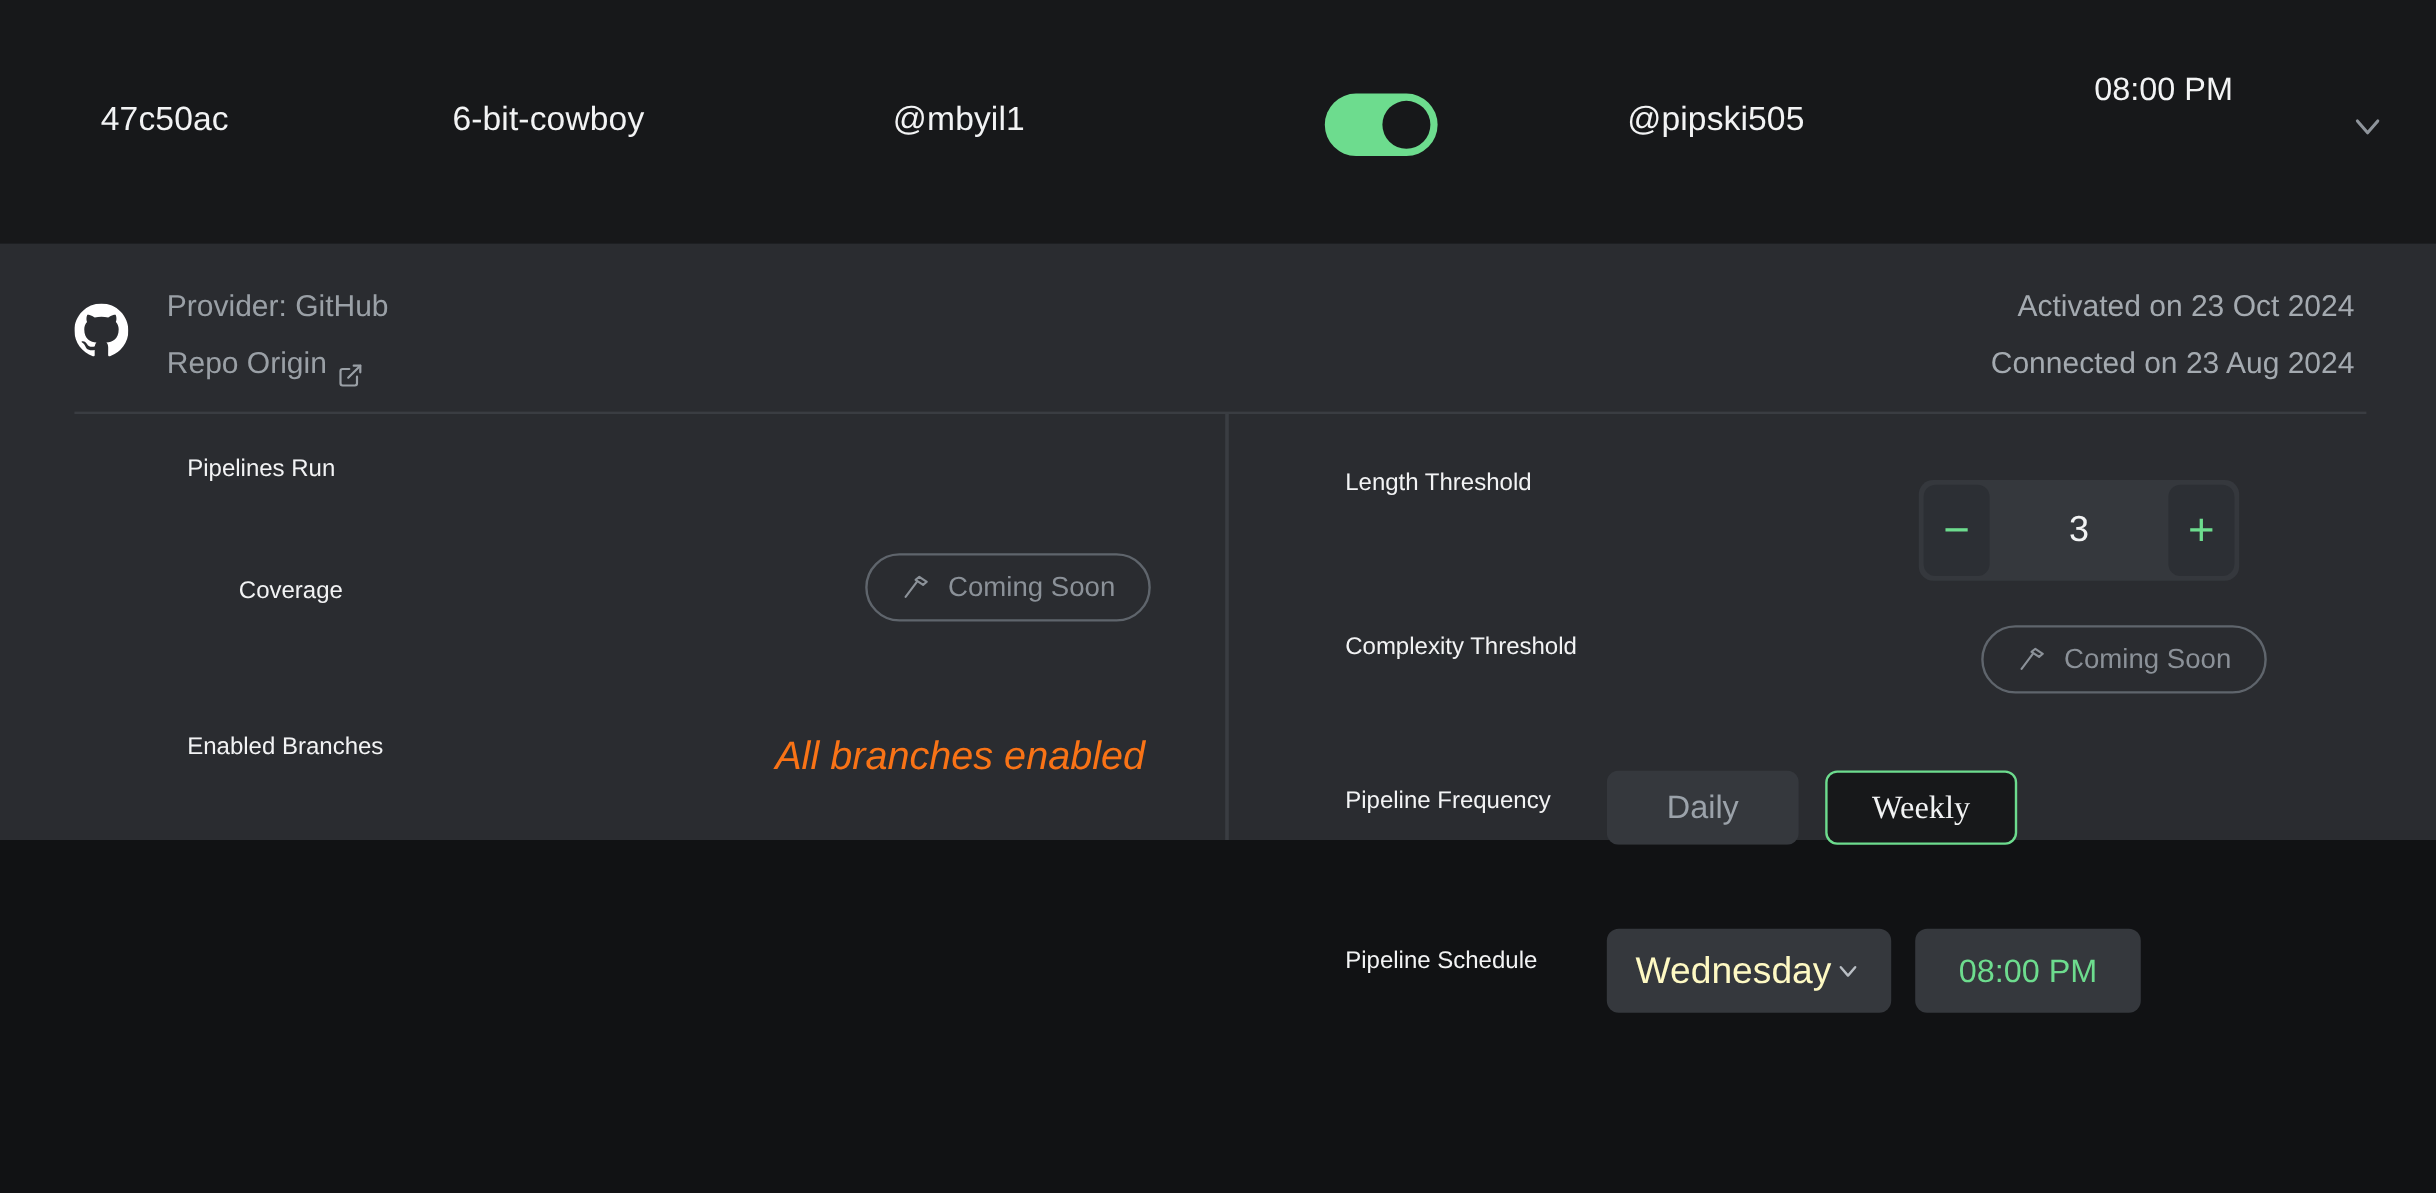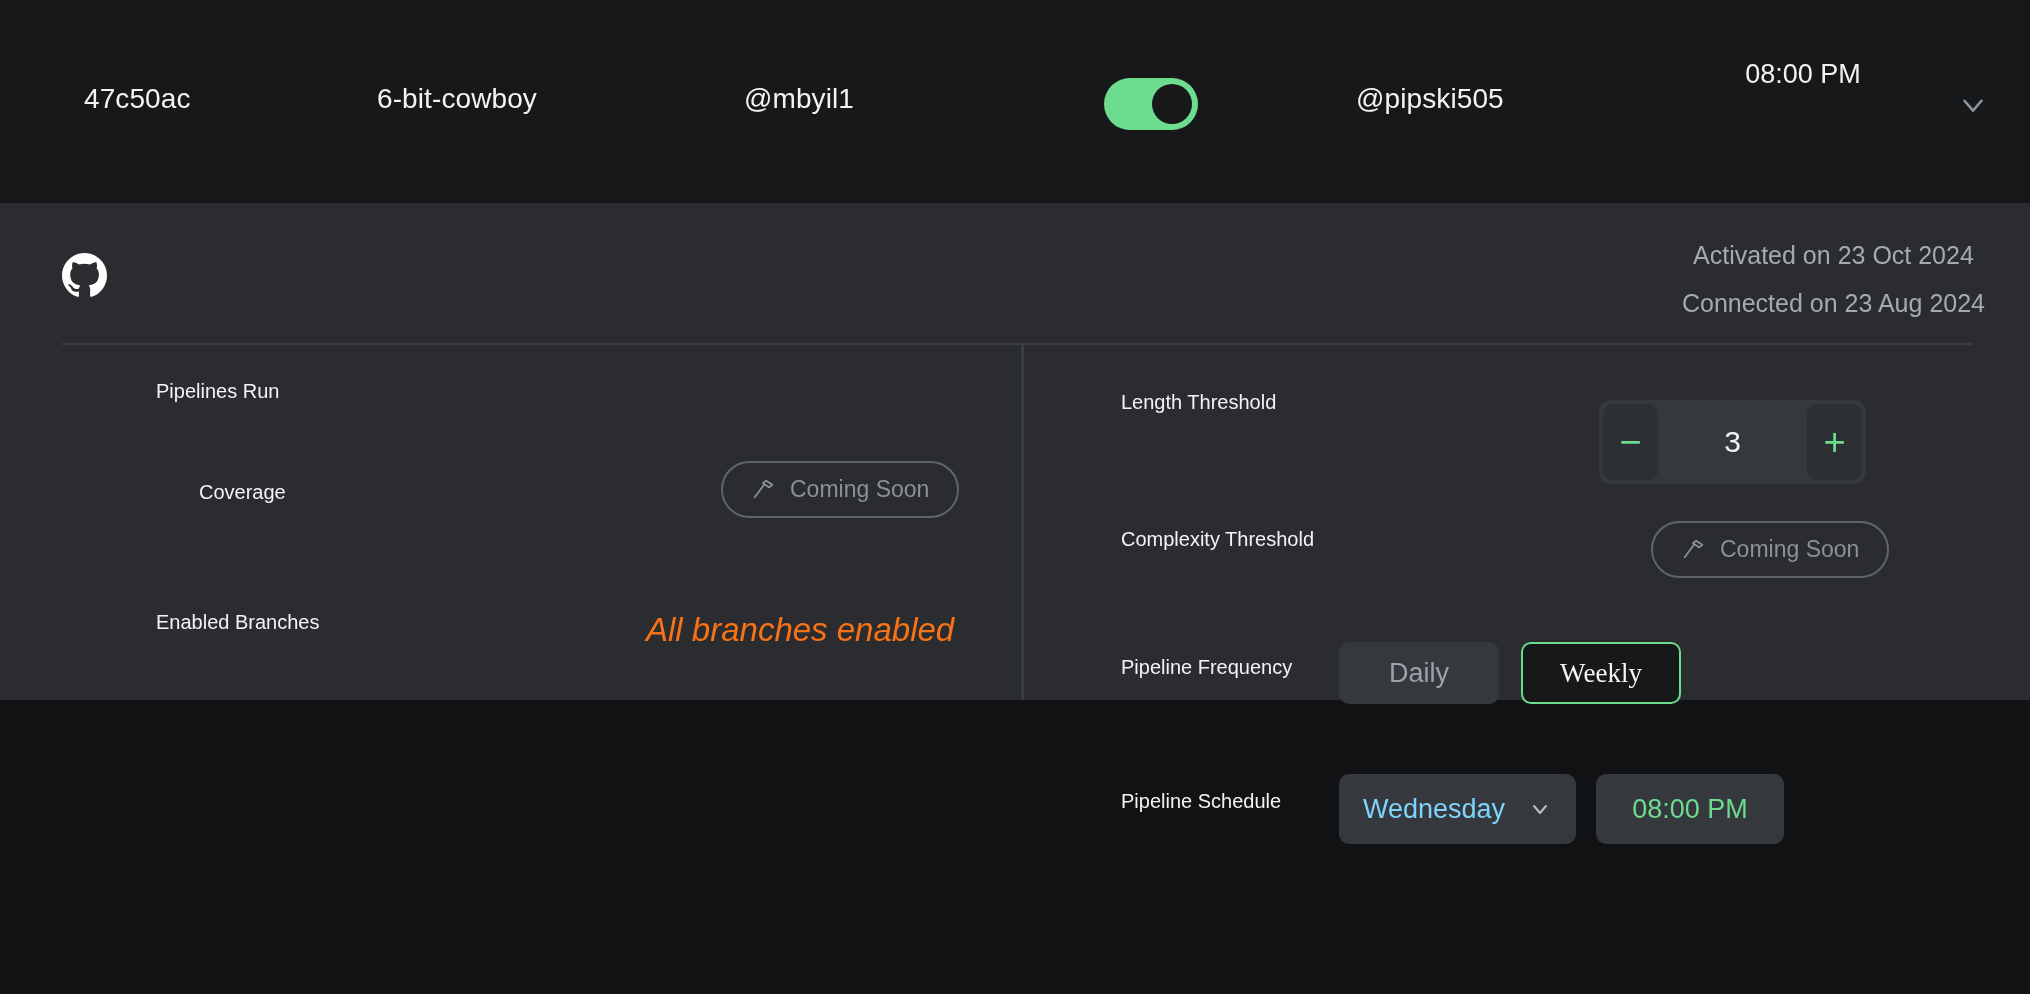--- a/index.html
+++ b/index.html
@@ -113,23 +113,23 @@
   }
   .repo-origin-row {
     display: flex;
     align-items: center;
     gap: 9px;
   }
   .ext-link-icon { width: 22px; height: 22px; display:inline-block; }
 
   .prov-right {
     position: absolute;
-    right: 45px;
+    right: 68px;
     top: 28px;
-    text-align: center;
+    text-align: right;
   }
   .prov-right .prov-line { color: #a4aab0; }
 
   .hdivider {
     position: absolute;
     left: 62px;
     right: 58px;
     bottom: 0;
     height: 2px;
     background: #3a3d42;
@@ -279,22 +279,22 @@
     height: 70px;
     background: #35383d;
     border-radius: 10px;
     display: flex;
     align-items: center;
     justify-content: space-between;
     padding: 0 24px;
     box-sizing: border-box;
   }
   .sched-select .sel-val {
-    color: #7dd3fc;
-    font-size: 27px;
+    color: #fef9c3;
+    font-size: 31px;
   }
   .chevron-small { width: 24px; height: 24px; display: block; }
 
   .sched-time {
     min-width: 188px;
     height: 70px;
     background: #35383d;
     border-radius: 10px;
     display: flex;
     align-items: center;
@@ -340,20 +340,33 @@
         <path d="M8 0C3.58 0 0 3.58 0 8c0 3.54 2.29 6.53 5.47 7.59.4.07.55-.17.55-.38
         0-.19-.01-.82-.01-1.49-2.01.37-2.53-.49-2.69-.94-.09-.23-.48-.94-.82-1.13-.28-.15-.68-.52-.01-.53.63-.01
         1.08.58 1.23.82.72 1.21 1.87.87 2.33.66.07-.52.28-.87.51-1.07-1.78-.2-3.64-.89-3.64-3.95
         0-.87.31-1.59.82-2.15-.08-.2-.36-1.02.08-2.12 0 0 .67-.21 2.2.82a7.42 7.42 0 0 1 2-.27c.68 0
         1.36.09 2 .27 1.53-1.04 2.2-.82 2.2-.82.44 1.1.16 1.92.08 2.12.51.56.82 1.27.82 2.15 0
         3.07-1.87 3.75-3.65 3.95.29.25.54.73.54 1.48 0 1.07-.01 1.93-.01 2.2 0 .21.15.46.55.38A8.012
         8.012 0 0 0 16 8c0-4.42-3.58-8-8-8z"></path>
       </svg>
     </div>
 
+    <div class="prov-text">
+      <div class="prov-line">Provider: GitHub</div>
+      <div class="prov-line repo-origin-row">
+        <span>Repo Origin</span>
+        <span class="ext-link-icon">
+          <svg width="22" height="22" viewBox="0 0 24 24" fill="none" stroke="#9aa0a6" stroke-width="2" stroke-linecap="round" stroke-linejoin="round">
+            <path d="M18 13v6a2 2 0 0 1-2 2H5a2 2 0 0 1-2-2V8a2 2 0 0 1 2-2h6"></path>
+            <polyline points="15 3 21 3 21 9"></polyline>
+            <line x1="10" y1="14" x2="21" y2="3"></line>
+          </svg>
+        </span>
+      </div>
+    </div>
 
     <div class="prov-right">
       <div class="prov-line">Activated on 23 Oct 2024</div>
       <div class="prov-line">Connected on 23 Aug 2024</div>
     </div>
 
     <div class="hdivider"></div>
   </div>
 
   <div class="body-cols">

